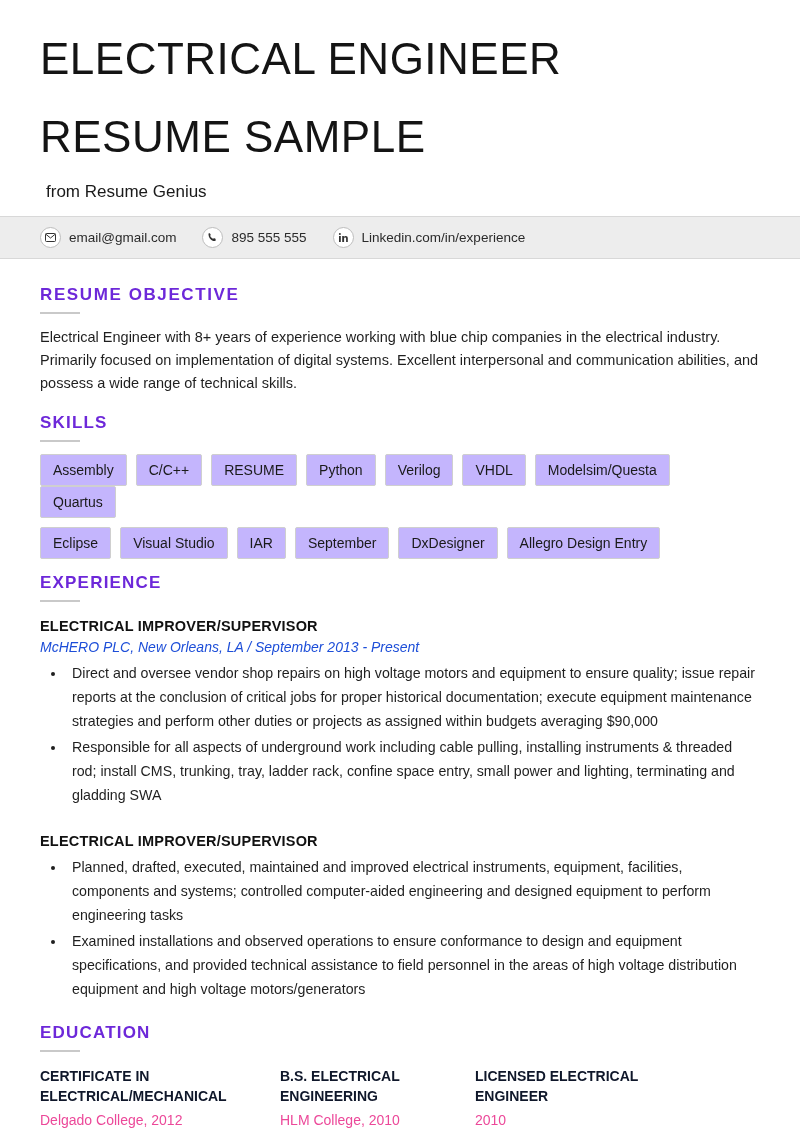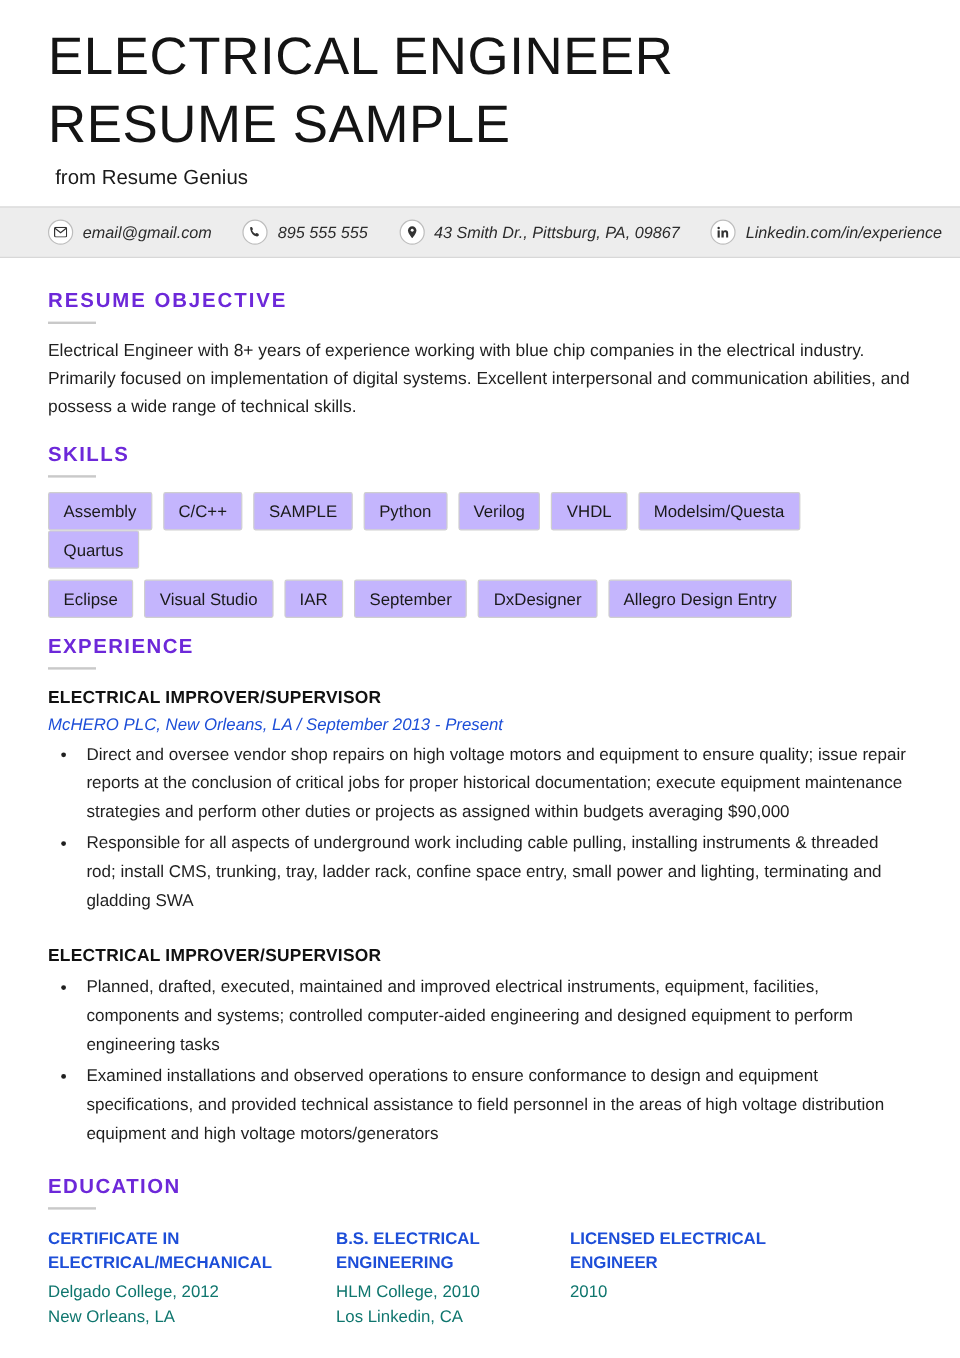--- a/index.html
+++ b/index.html
@@ -19,21 +19,21 @@
     position: relative;
     box-sizing: border-box;
   }
   .top-pad { height: 14px; }
 
   .header {
     padding: 0 40px;
   }
   .name-title {
     font-size: 44px;
-    line-height: 56px;
+    line-height: 78px;
     font-weight: 400;
     letter-spacing: 0.5px;
     color: #141414;
     margin: 0;
     padding-top: 6px;
   }
   .subtitle {
     font-size: 17px;
     color: #1a1a1a;
     margin: 6px 0 0 6px;
@@ -50,21 +50,20 @@
     align-items: center;
     padding: 0 40px;
     box-sizing: border-box;
   }
   .contact-item {
     display: flex;
     align-items: center;
     font-size: 13.5px;
     color: #2b2b2b;
     white-space: nowrap;
-    font-style: italic;
   }
   .contact-item + .contact-item { margin-left: 26px; }
   .cicon {
     width: 19px;
     height: 19px;
     border-radius: 50%;
     background: #ffffff;
     border: 1px solid #bdbdbd;
     display: inline-flex;
     align-items: center;
@@ -149,27 +148,27 @@
   .edu-grid {
     margin-top: 14px;
     display: flex;
   }
   .edu-col { width: 240px; padding-right: 10px; box-sizing: border-box; }
   .edu-col:nth-child(2) { width: 195px; }
   .edu-name {
     font-size: 14px;
     font-weight: 700;
     line-height: 20px;
-    color: #1d4ed8;
+    color: #0f172a;
     text-transform: uppercase;
   }
   .edu-line {
     font-size: 14px;
     line-height: 21px;
-    color: #0f766e;
+    color: #ec4899;
   }
   .edu-line.first { margin-top: 4px; }
 
   .bottom-band {
     margin-top: 26px;
     height: 32px;
     background: #f2f2f2;
     border-top: 1px solid #e2e2e2;
   }
 </style>
@@ -197,29 +196,20 @@
     <div class="contact-item">
       <span class="cicon">
         <svg width="11" height="11" viewBox="0 0 11 11">
             <path d="M2 1.2c1 0 1.2 0.3 1.6 1.3 0.3 0.8 0 0.9-0.5 1.3 0.6 1.4 1.6 2.4 3 3 0.4-0.5 0.5-0.8 1.3-0.5 1 0.4 1.3 0.6 1.3 1.6 0 0.8-0.8 1.3-1.6 1.2C4.6 8.8 2.1 6.3 1.6 3.2 1.5 2.2 1.3 1.2 2 1.2z" fill="#333"></path>
           </svg>
       </span>
       <span>895 555 555</span>
     </div>
     <div class="contact-item">
       <span class="cicon">
-        <svg width="9" height="11" viewBox="0 0 9 11">
-            <path d="M4.5 0.6C2.6 0.6 1 2.1 1 4c0 2.4 3.5 6.4 3.5 6.4S8 6.4 8 4C8 2.1 6.4 0.6 4.5 0.6z" fill="#333"></path>
-            <circle cx="4.5" cy="3.9" r="1.2" fill="#fff"></circle>
-          </svg>
-      </span>
-      <span>43 Smith Dr., Pittsburg, PA, 09867</span>
-    </div>
-    <div class="contact-item">
-      <span class="cicon">
         <svg width="11" height="11" viewBox="0 0 11 11">
             <rect x="1" y="4" width="1.8" height="6" fill="#333"></rect>
             <circle cx="1.9" cy="2" r="1" fill="#333"></circle>
             <path d="M4.2 4h1.7v0.9c0.3-0.6 1-1 1.8-1 1.3 0 2.1 0.8 2.1 2.4V10H8.1V6.7c0-0.8-0.3-1.2-1-1.2-0.6 0-1 0.4-1 1.2V10H4.2V4z" fill="#333"></path>
           </svg>
       </span>
       <span>Linkedin.com/in/experience</span>
     </div>
   </div>
 
@@ -231,21 +221,21 @@
       <div class="objective-text">Electrical Engineer with 8+ years of experience working with blue chip companies in the electrical industry. Primarily focused on implementation of digital systems. Excellent interpersonal and communication abilities, and possess a wide range of technical skills.</div>
     </div>
 
     <div class="section" style="margin-top:18px;">
       <div class="section-title">SKILLS</div>
       <div class="rule"></div>
       <div class="skills-rows">
         <div class="skill-row">
           <span class="skill">Assembly</span>
           <span class="skill">C/C++</span>
-          <span class="skill">SAMPLE</span>
+          <span class="skill">RESUME</span>
           <span class="skill">Python</span>
           <span class="skill">Verilog</span>
           <span class="skill">VHDL</span>
           <span class="skill">Modelsim/Questa</span>
           <span class="skill">Quartus</span>
         </div>
         <div class="skill-row">
           <span class="skill">Eclipse</span>
           <span class="skill">Visual Studio</span>
           <span class="skill">IAR</span>

